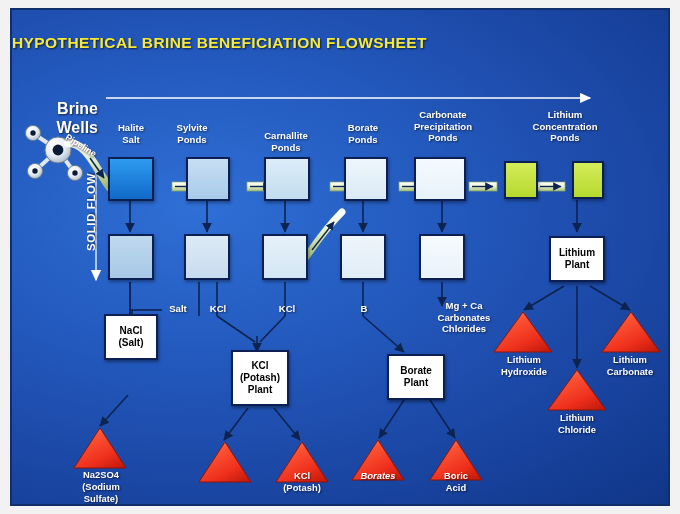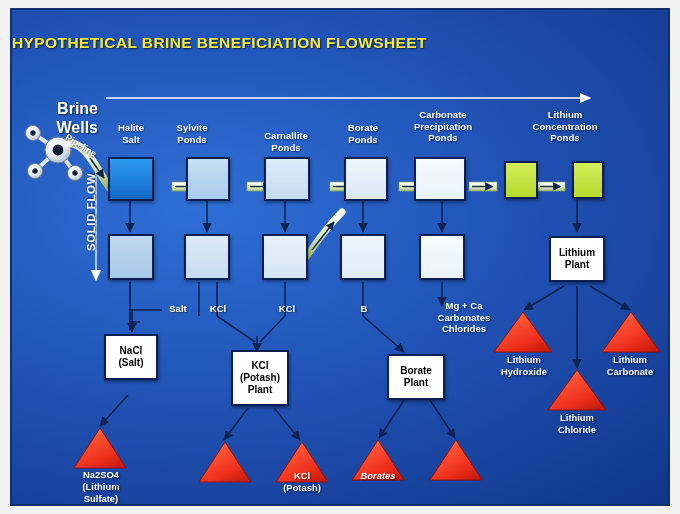--- a/index.html
+++ b/index.html
@@ -269,34 +269,36 @@
 Plant</div>
 
     <div class="midlabel" style="left:144px;top:293px;width:44px;">Salt</div>
     <div class="midlabel" style="left:186px;top:293px;width:40px;">KCl</div>
     <div class="midlabel" style="left:255px;top:293px;width:40px;">KCl</div>
     <div class="midlabel" style="left:337px;top:293px;width:30px;">B</div>
     <div class="midlabel" style="left:412px;top:290px;width:80px;">Mg + Ca
 Carbonates
 Chlorides</div>
 
-    <div class="plantbox" style="left:92px;top:324px;width:54px;height:46px;">NaCl
+    <div class="plantbox" style="left:92px;top:304px;width:54px;height:46px;">NaCl
 (Salt)</div>
     <div class="plantbox" style="left:219px;top:340px;width:58px;height:56px;">KCl
 (Potash)
 Plant</div>
     <div class="plantbox" style="left:375px;top:344px;width:58px;height:46px;">Borate
 Plant</div>
 
     <div class="prodlabel" style="left:50px;top:459px;width:78px;">Na2SO4
-(Lithium
+(Sodium
 Sulfate)</div>
     <div class="prodlabel" style="left:253px;top:460px;width:74px;">KCl
 (Potash)</div>
     <div class="prodlabel" style="left:335px;top:460px;width:62px;font-style:italic;">Borates</div>
+    <div class="prodlabel" style="left:414px;top:460px;width:60px;">Boric
+Acid</div>
     <div class="prodlabel" style="left:473px;top:344px;width:78px;">Lithium
 Hydroxide</div>
     <div class="prodlabel" style="left:581px;top:344px;width:74px;">Lithium
 Carbonate</div>
     <div class="prodlabel" style="left:529px;top:402px;width:72px;">Lithium
 Chloride</div>
 
   </div>
 </div>
 

